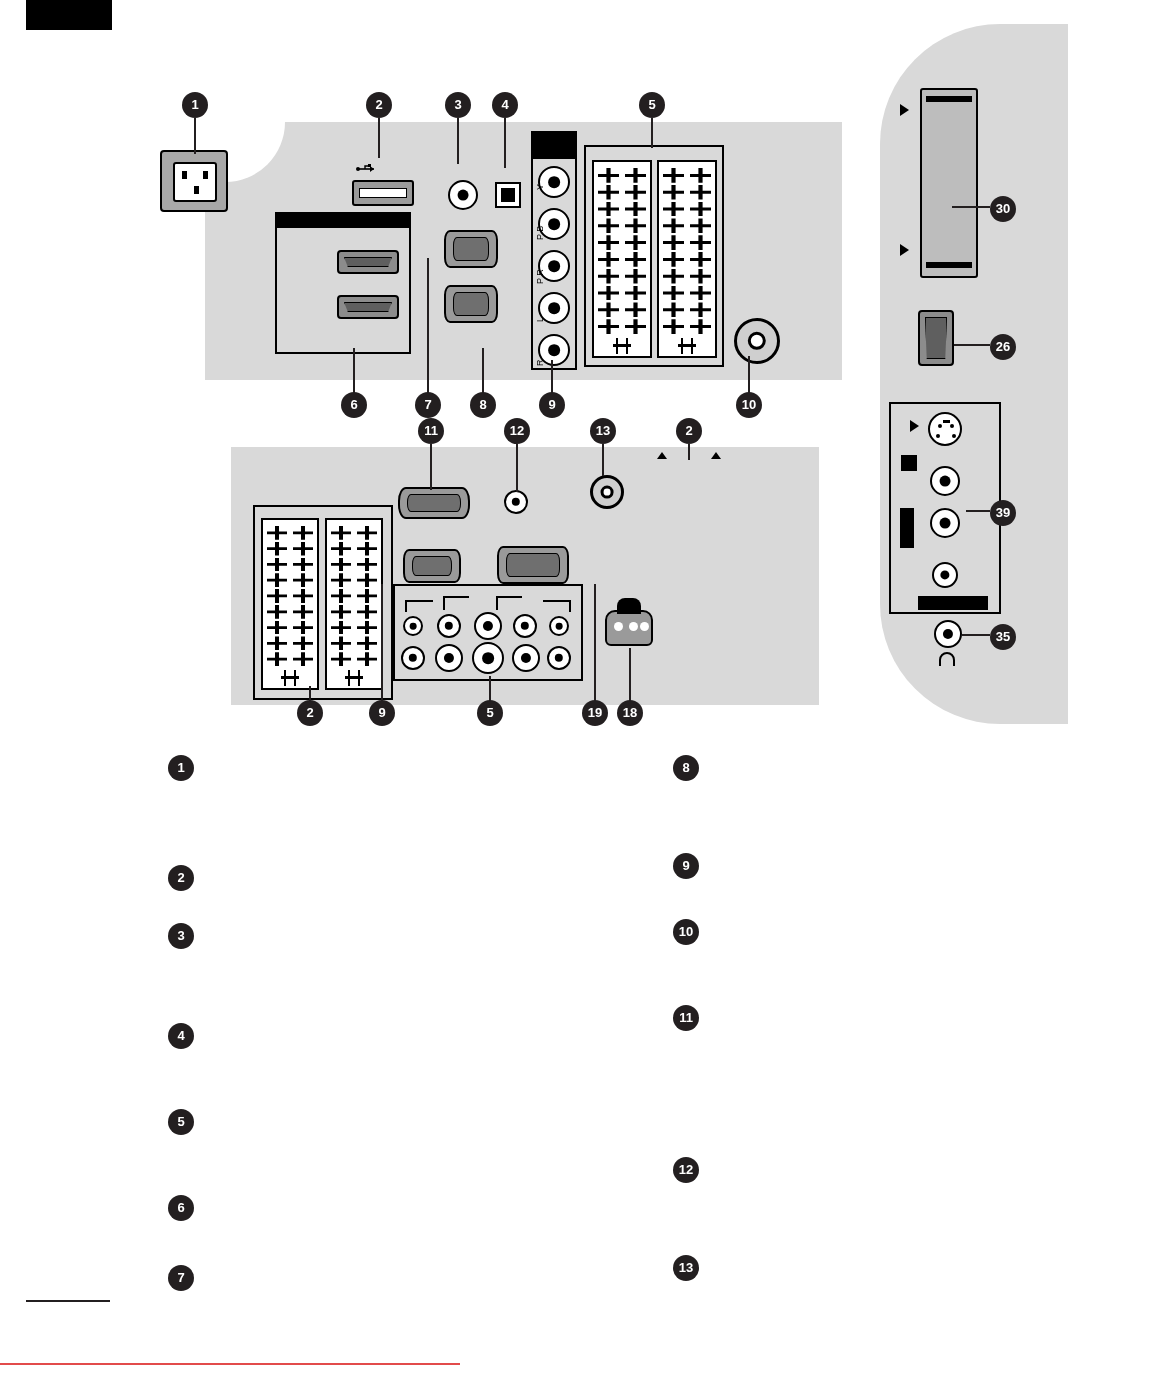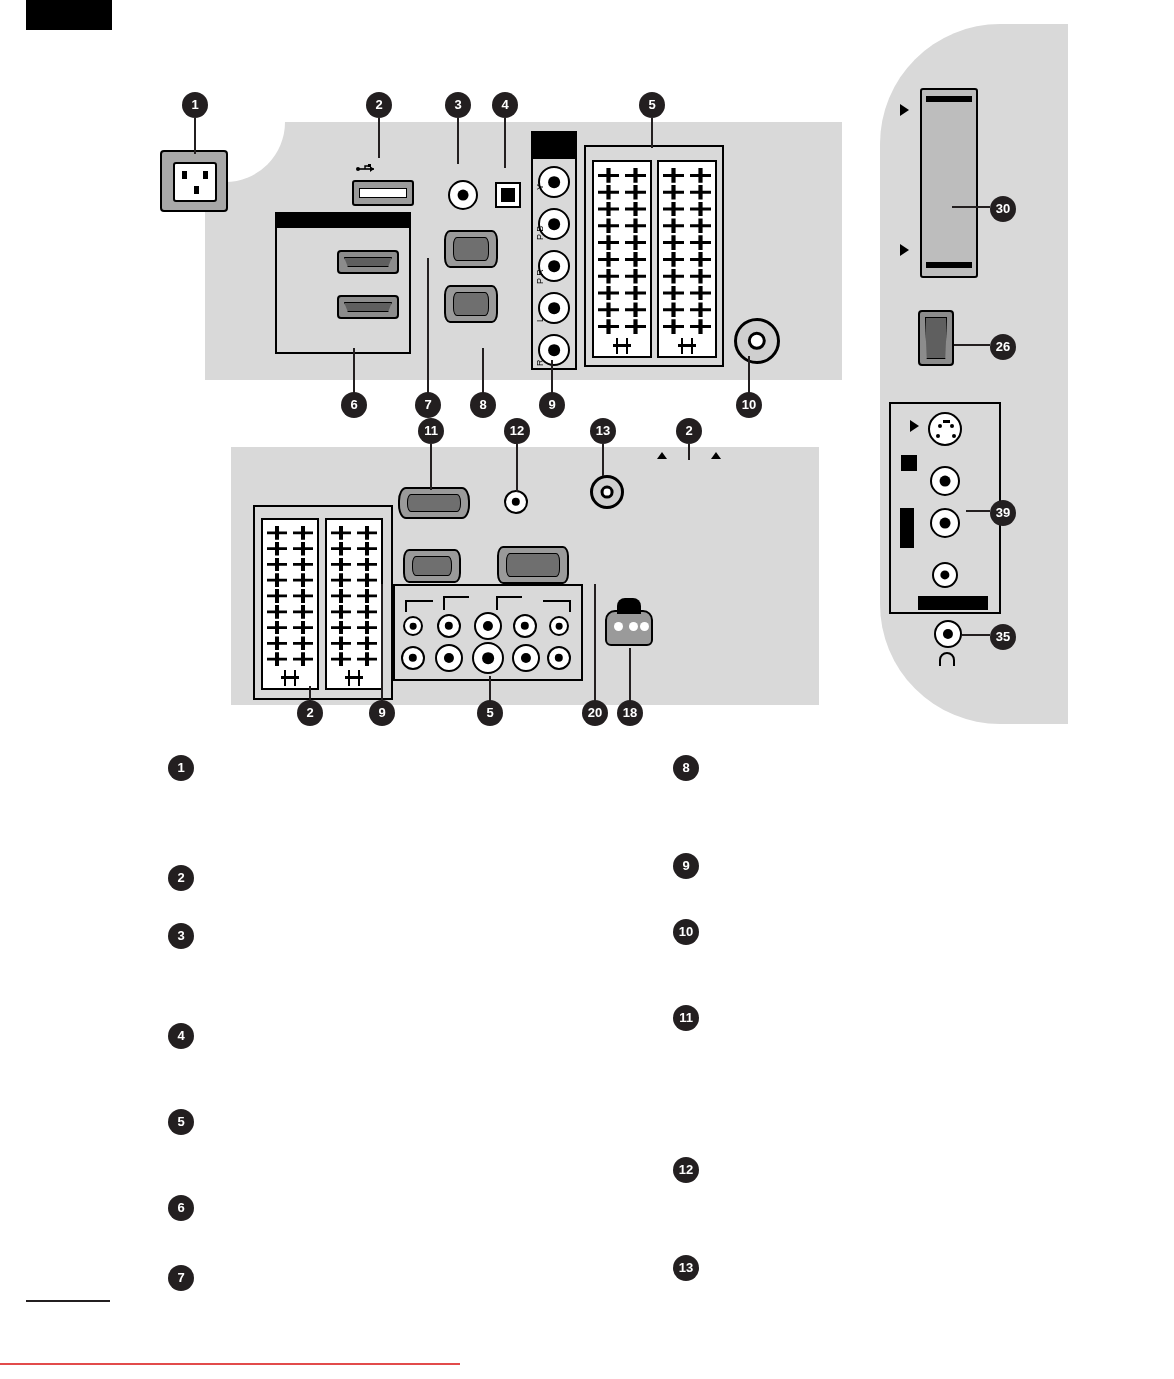--- a/index.html
+++ b/index.html
@@ -587,21 +587,21 @@
 
   <div class="leader" style="left:309px; top:686px; width:2px; height:16px;"></div>
   <div class="leader" style="left:381px; top:584px; width:2px; height:118px;"></div>
   <div class="leader" style="left:489px; top:676px; width:2px; height:26px;"></div>
   <div class="leader" style="left:594px; top:584px; width:2px; height:118px;"></div>
   <div class="leader" style="left:629px; top:648px; width:2px; height:54px;"></div>
 
   <div class="bullet" style="left:297px; top:700px;">2</div>
   <div class="bullet" style="left:369px; top:700px;">9</div>
   <div class="bullet" style="left:477px; top:700px;">5</div>
-  <div class="bullet" style="left:582px; top:700px;">20</div>
+  <div class="bullet" style="left:582px; top:700px;">19</div>
   <div class="bullet" style="left:617px; top:700px;">18</div>
 
   <div class="leader" style="left:952px; top:206px; width:38px; height:2px;"></div>
   <div class="leader" style="left:954px; top:344px; width:36px; height:2px;"></div>
   <div class="leader" style="left:966px; top:510px; width:24px; height:2px;"></div>
   <div class="leader" style="left:962px; top:634px; width:28px; height:2px;"></div>
 
   <div class="bullet" style="left:990px; top:196px;">30</div>
   <div class="bullet" style="left:990px; top:334px;">26</div>
   <div class="bullet" style="left:990px; top:500px;">39</div>

